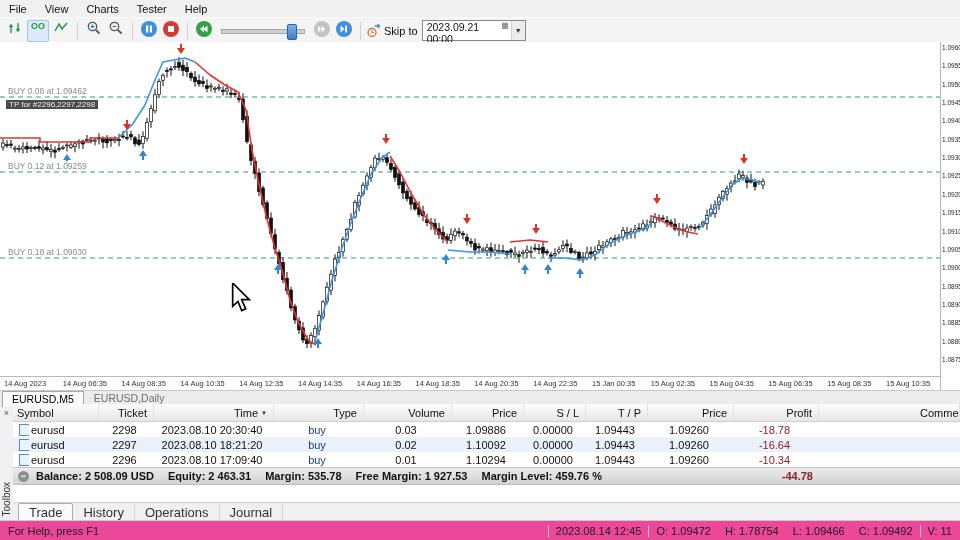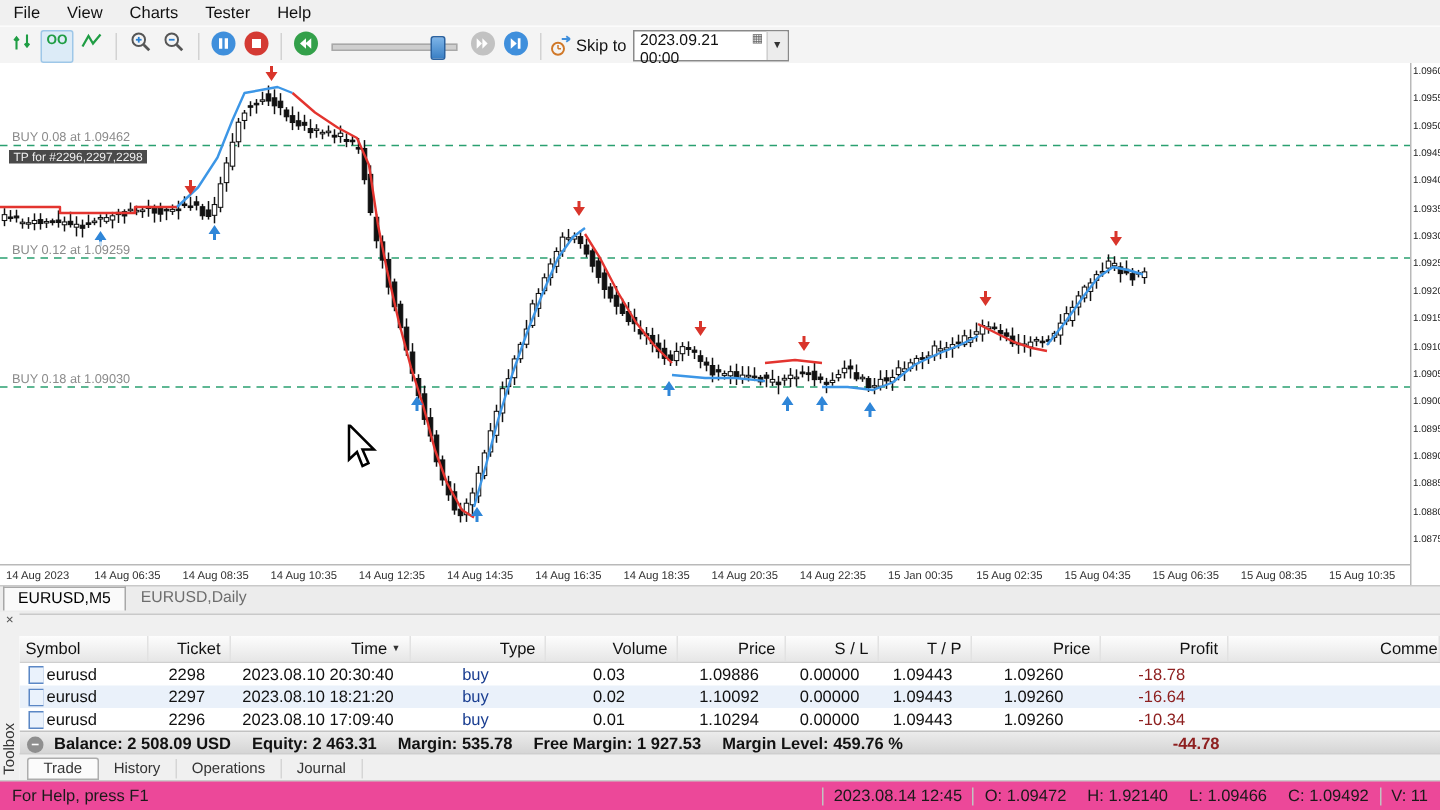--- a/index.html
+++ b/index.html
@@ -38,41 +38,41 @@
   .chart-tabs{position:absolute;top:390px;left:0;right:0;height:18px;background:#ececec;border-top:1px solid #c9c9c9;border-bottom:1px solid #c9c9c9;display:flex;align-items:flex-start;padding-left:2px;font-size:10.5px;}
   .chart-tab{padding:1px 9px 2px;margin-right:1px;color:#6d6d6d;}
   .chart-tab.active{background:#fafafa;border:1px solid #a8a8a8;border-bottom:none;color:#000;}
 
   
   .toolbox-rail{position:absolute;top:408px;left:0;width:13px;height:112px;background:#f0f0f0;}
   .rail-close{font-size:9px;color:#555;text-align:center;line-height:11px;cursor:default;}
   .rail-label{position:absolute;bottom:4px;left:1px;font-size:10px;color:#333;writing-mode:vertical-rl;transform:rotate(180deg);}
 
   
-  .trade-panel{position:absolute;top:424px;left:13px;width:947px;height:114px;background:#fff;overflow:hidden;}
+  .trade-panel{position:absolute;top:404px;left:13px;width:947px;height:114px;background:#fff;overflow:hidden;}
   .thead,.trow{display:grid;grid-template-columns:16px 70px 55px 120px 90px 88px 72px 62px 62px 86px 85px 1fr 44px;align-items:center;}
   .thead{height:17px;background:linear-gradient(#fdfdfd,#e6e6e6);border-bottom:1px solid #cfcfcf;color:#111;}
   .thead .cell{border-right:1px solid #e2e2e2;height:100%;display:flex;align-items:center;justify-content:flex-end;padding:0 6px 0 2px;white-space:nowrap;overflow:hidden;}
   .thead .cell.left{justify-content:flex-start;padding-left:4px;}
   .thead .cell.filler{border-right:none;}
   .sort-arrow{font-size:6px;margin-left:3px;color:#333;}
   .trow{height:15px;}
   .trow.alt{background:#eaf1fa;}
   .trow .cell{text-align:center;padding:0 6px 0 2px;white-space:nowrap;overflow:hidden;}
   .trow .cell.left{text-align:left;padding-left:2px;}
   .doc-icon{width:9px;height:10px;border:1px solid #5b87c5;background:#eaf2fc;margin-left:4px;}
   .type-buy{color:#1a3e91;}
   .loss{color:#8e2020;}
   .balance-row{display:flex;align-items:center;height:16px;background:linear-gradient(#ececec,#d2d2d2);border-top:1px solid #c2c2c2;border-bottom:1px solid #bdbdbd;font-weight:bold;position:relative;padding-left:5px;}
   .bal-icon{width:11px;height:11px;border-radius:50%;background:#8f8f8f;color:#fff;font-size:9px;line-height:11px;text-align:center;margin-right:7px;flex:none;}
   .bal-seg{margin-right:14px;white-space:nowrap;}
   .bal-profit{position:absolute;right:147px;color:#8e2020;}
 
   
-  .bottom-tabs{position:absolute;top:502px;left:13px;right:0;height:18px;background:#f0f0f0;border-top:1px solid #cfcfcf;display:flex;align-items:center;padding-left:5px;font-size:10px;color:#333;}
+  .bottom-tabs{position:absolute;top:502px;left:13px;right:0;height:18px;background:#f0f0f0;border-top:1px solid #cfcfcf;display:flex;align-items:center;padding-left:5px;font-size:13px;color:#333;}
   .btab{padding:1px 10px;border-right:1px solid #d5d5d5;}
   .btab.active{background:#fbfbfb;border:1px solid #adadad;border-radius:2px 2px 0 0;}
 
   
   .statusbar{position:absolute;top:520px;left:0;right:0;height:20px;background:#ec4899;border-top:1px solid #cacaca;display:flex;align-items:center;color:#1a1a1a;gap:44px;}
   .sb-help{padding-left:8px;}
   .sb-right{margin-left:auto;display:flex;align-items:center;height:100%;padding-right:1px;overflow:hidden;}
   .sb-field{padding:0 7px;white-space:nowrap;}
   .sb-field.sep{border-left:1px solid #c2c2c2;}
 </style>
@@ -736,20 +736,20 @@
       <span class="btab">History</span>
       <span class="btab">Operations</span>
       <span class="btab">Journal</span>
     </div>
 
   <div class="statusbar">
     <span class="sb-help">For Help, press F1</span>
     <div class="sb-right" id="sb-right">
         <span class="sb-field sep">2023.08.14 12:45</span>
         <span class="sb-field sep">O: 1.09472</span>
-        <span class="sb-field">H: 1.92140</span>
+        <span class="sb-field">H: 1.78754</span>
         <span class="sb-field">L: 1.09466</span>
         <span class="sb-field">C: 1.09492</span>
         <span class="sb-field sep">V: 11</span>
       </div>
   </div>
 
 </div>
 
 </body></html>

